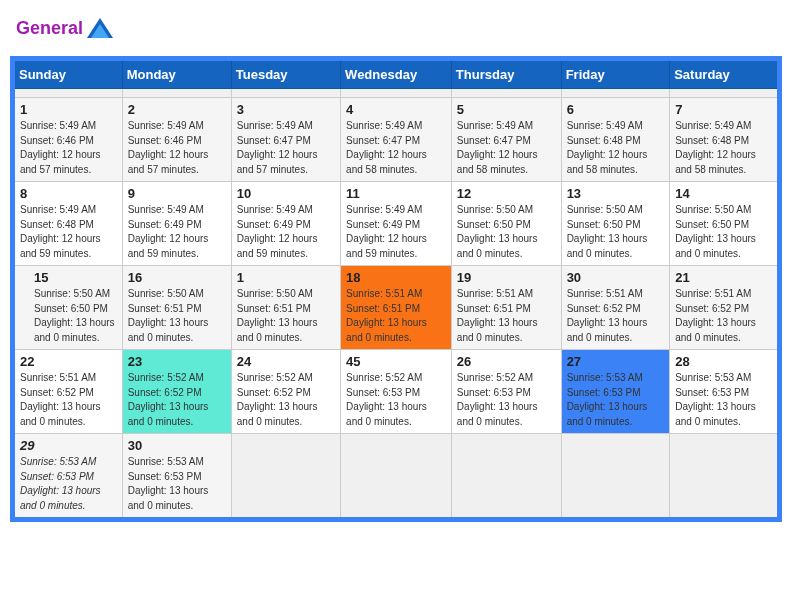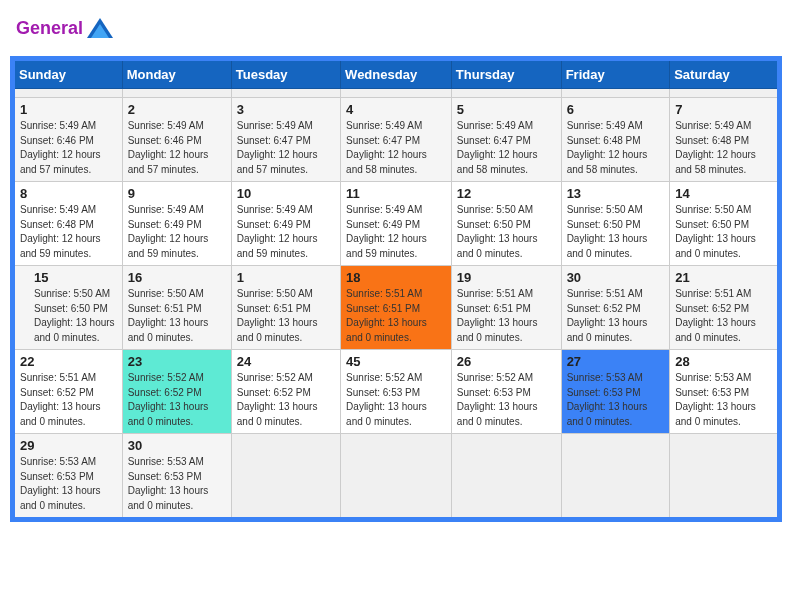--- a/index.html
+++ b/index.html
@@ -252,21 +252,21 @@
         <td style="background: #3b82f6;">
           <span class="day-num">27</span>
           <div class="day-info">Sunrise: 5:53 AM<br>Sunset: 6:53 PM<br>Daylight: 13 hours<br>and 0 minutes.</div>
         </td>
         <td style="background: rgb(255, 255, 255);">
           <span class="day-num">28</span>
           <div class="day-info">Sunrise: 5:53 AM<br>Sunset: 6:53 PM<br>Daylight: 13 hours<br>and 0 minutes.</div>
         </td>
       </tr>
       <tr>
-        <td style="background: rgb(245, 245, 245);">
+        <td style="background: rgb(245, 245, 245); font-style: italic;">
           <span class="day-num">29</span>
           <div class="day-info">Sunrise: 5:53 AM<br>Sunset: 6:53 PM<br>Daylight: 13 hours<br>and 0 minutes.</div>
         </td>
         <td style="background: rgb(245, 245, 245); margin-left: 17px;">
           <span class="day-num">30</span>
           <div class="day-info">Sunrise: 5:53 AM<br>Sunset: 6:53 PM<br>Daylight: 13 hours<br>and 0 minutes.</div>
         </td>
         <td class="empty"></td>
         <td class="empty"></td>
         <td class="empty"></td>

